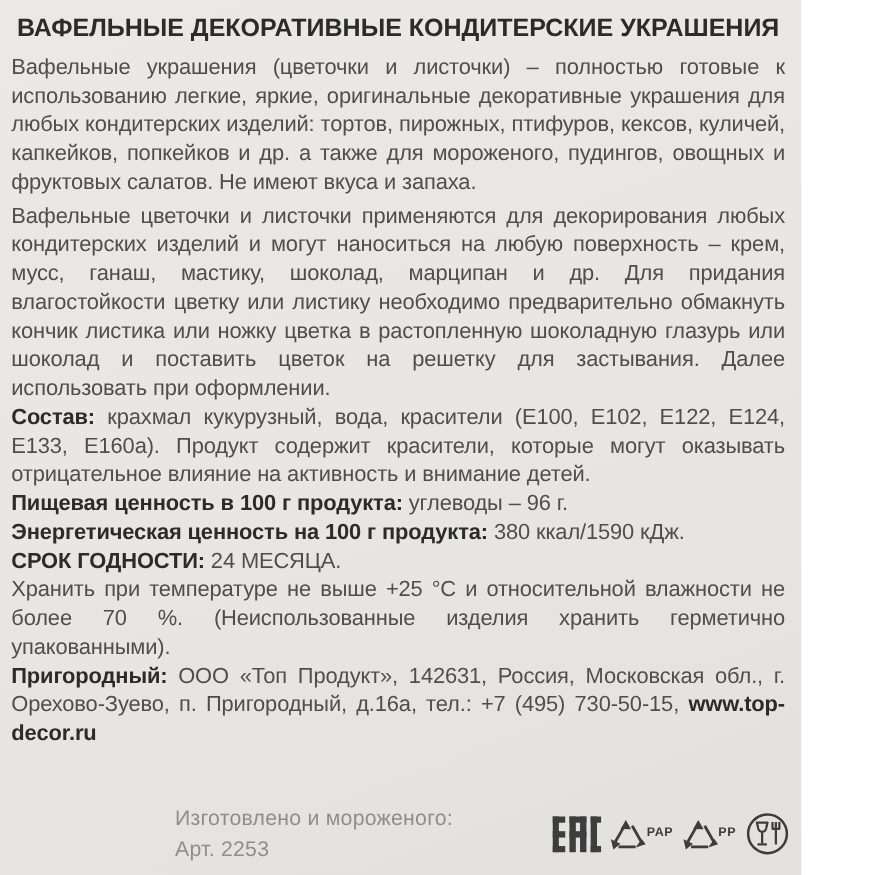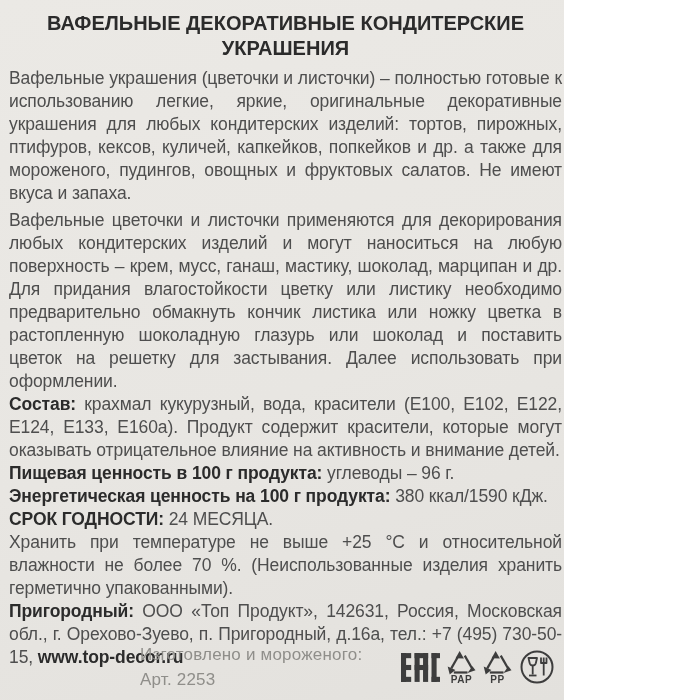--- a/index.html
+++ b/index.html
@@ -3,23 +3,23 @@
 <meta charset="utf-8">
 <style>
   html, body { margin: 0; padding: 0; }
   body {
     width: 700px; height: 700px;
     font-family: "Liberation Sans", sans-serif;
     overflow: hidden;
   }
   .label-page {
     position: relative;
-    width: 564px; height: 700px;
+    width: 641px; height: 700px;
     box-sizing: border-box;
-    padding: 9px 2px 0 9px;
+    padding: 9px 13px 0 9px;
     background: linear-gradient(160deg, #ebe9e5 0%, #e8e6e2 55%, #e3e1dd 100%);
     color: #4e4e4e;
     font-size: 17.5px;
     line-height: 23px;
     letter-spacing: -0.1px;
     hyphens: auto;
   }
   .product-title {
     margin: 2px 0 6px 0;
     font-size: 20px;
@@ -56,21 +56,20 @@
     line-height: 25px;
     letter-spacing: 0.2px;
   }
   .icons-row {
     display: flex;
     align-items: center;
     gap: 7px;
   }
   .material-mark {
     display: flex;
-    flex-direction: column;
     align-items: center;
   }
   .material-mark .mat-label {
     font-size: 10px;
     line-height: 11px;
     font-weight: bold;
     color: #3d3d3d;
     letter-spacing: 0.5px;
     margin-top: -1px;
   }

